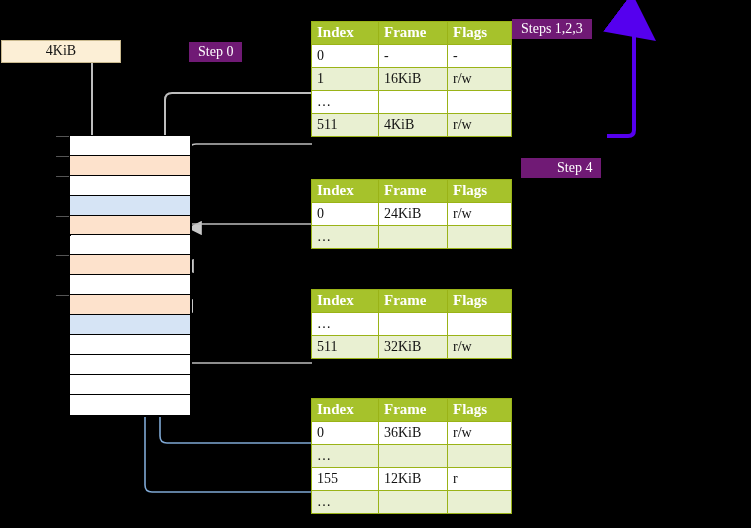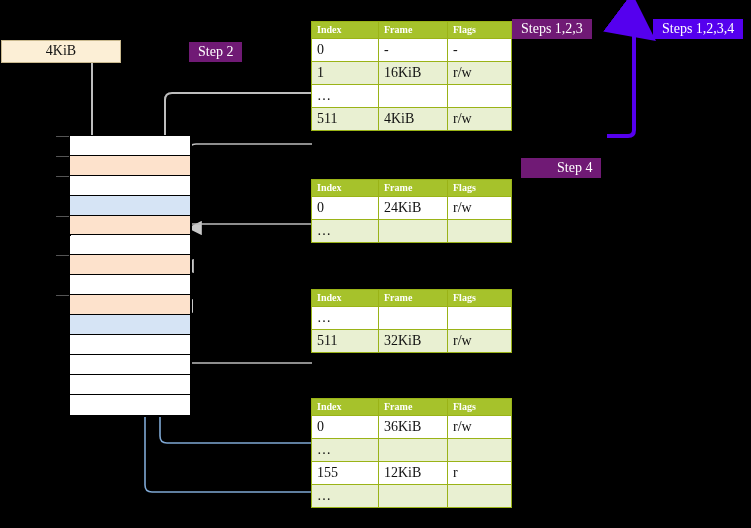--- a/index.html
+++ b/index.html
@@ -43,21 +43,21 @@
     font-size:14px;
     table-layout:fixed;
   }
   .ptable th{
     background:#A6C22B;
     color:#ffffff;
     font-weight:bold;
     text-align:left;
     padding:2px 5px 3px 5px;
     border:1px solid #9AB317;
-    font-size:10px;
+    font-size:15px;
   }
   .ptable td{
     color:#111111;
     background:#ffffff;
     text-align:left;
     padding:2px 5px 3px 5px;
     border:1px solid #9AB317;
     height:17px;
     overflow:hidden;
     white-space:nowrap;
@@ -136,23 +136,22 @@
     </g>
 
     <g>
       <path d="M607,136 L628,136 Q634,136 634,130 L634,30 Q634,24 630,22" stroke="#5500EE" stroke-width="4" fill="none"></path>
       <path d="M636,26 L624,17" stroke="#5500EE" stroke-width="4" fill="none" marker-end="url(#apurple)"></path>
     </g>
   </svg>
 
   <div class="kib-box" style="left:1px;top:40px;width:118px;height:21px;">4KiB</div>
 
-  <div class="badge red" style="left:189px;top:42px;">Step 2</div>
+  <div class="badge red" style="left:189px;top:42px;">Step 0</div>
   <div class="badge red" style="left:512px;top:19px;">Steps 1,2,3</div>
-  <div class="badge blue" style="left:653px;top:19px;">Steps 1,2,3,4</div>
   <div class="badge red" style="left:521px;top:158px;padding-left:36px;">Step 4</div>
 
   <div class="memcol" style="left:70px;top:136px;width:120px;height:279px;"></div>
 
   <table class="ptable" style="left:311px;top:21px;">
     <thead>
         <tr>
       <th class="c-index">Index</th>
       <th class="c-frame">Frame</th>
       <th class="c-flags">Flags</th>

